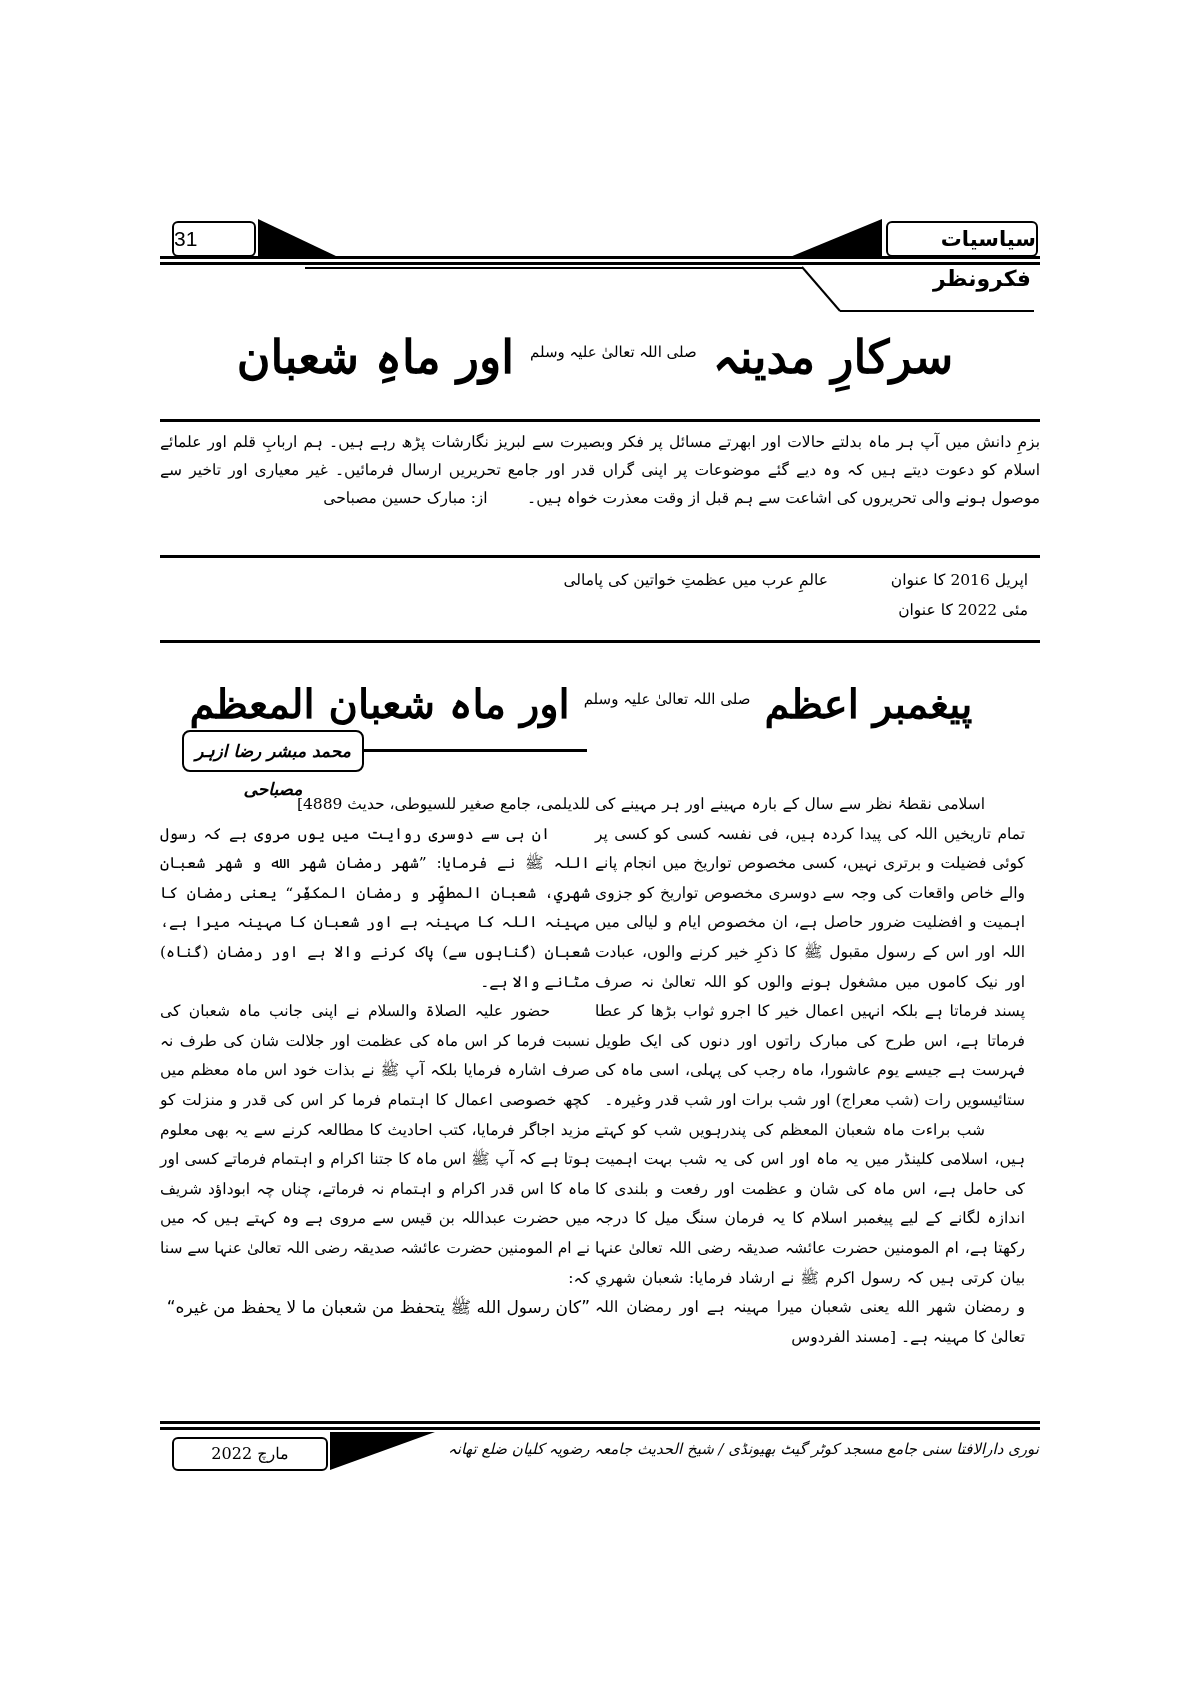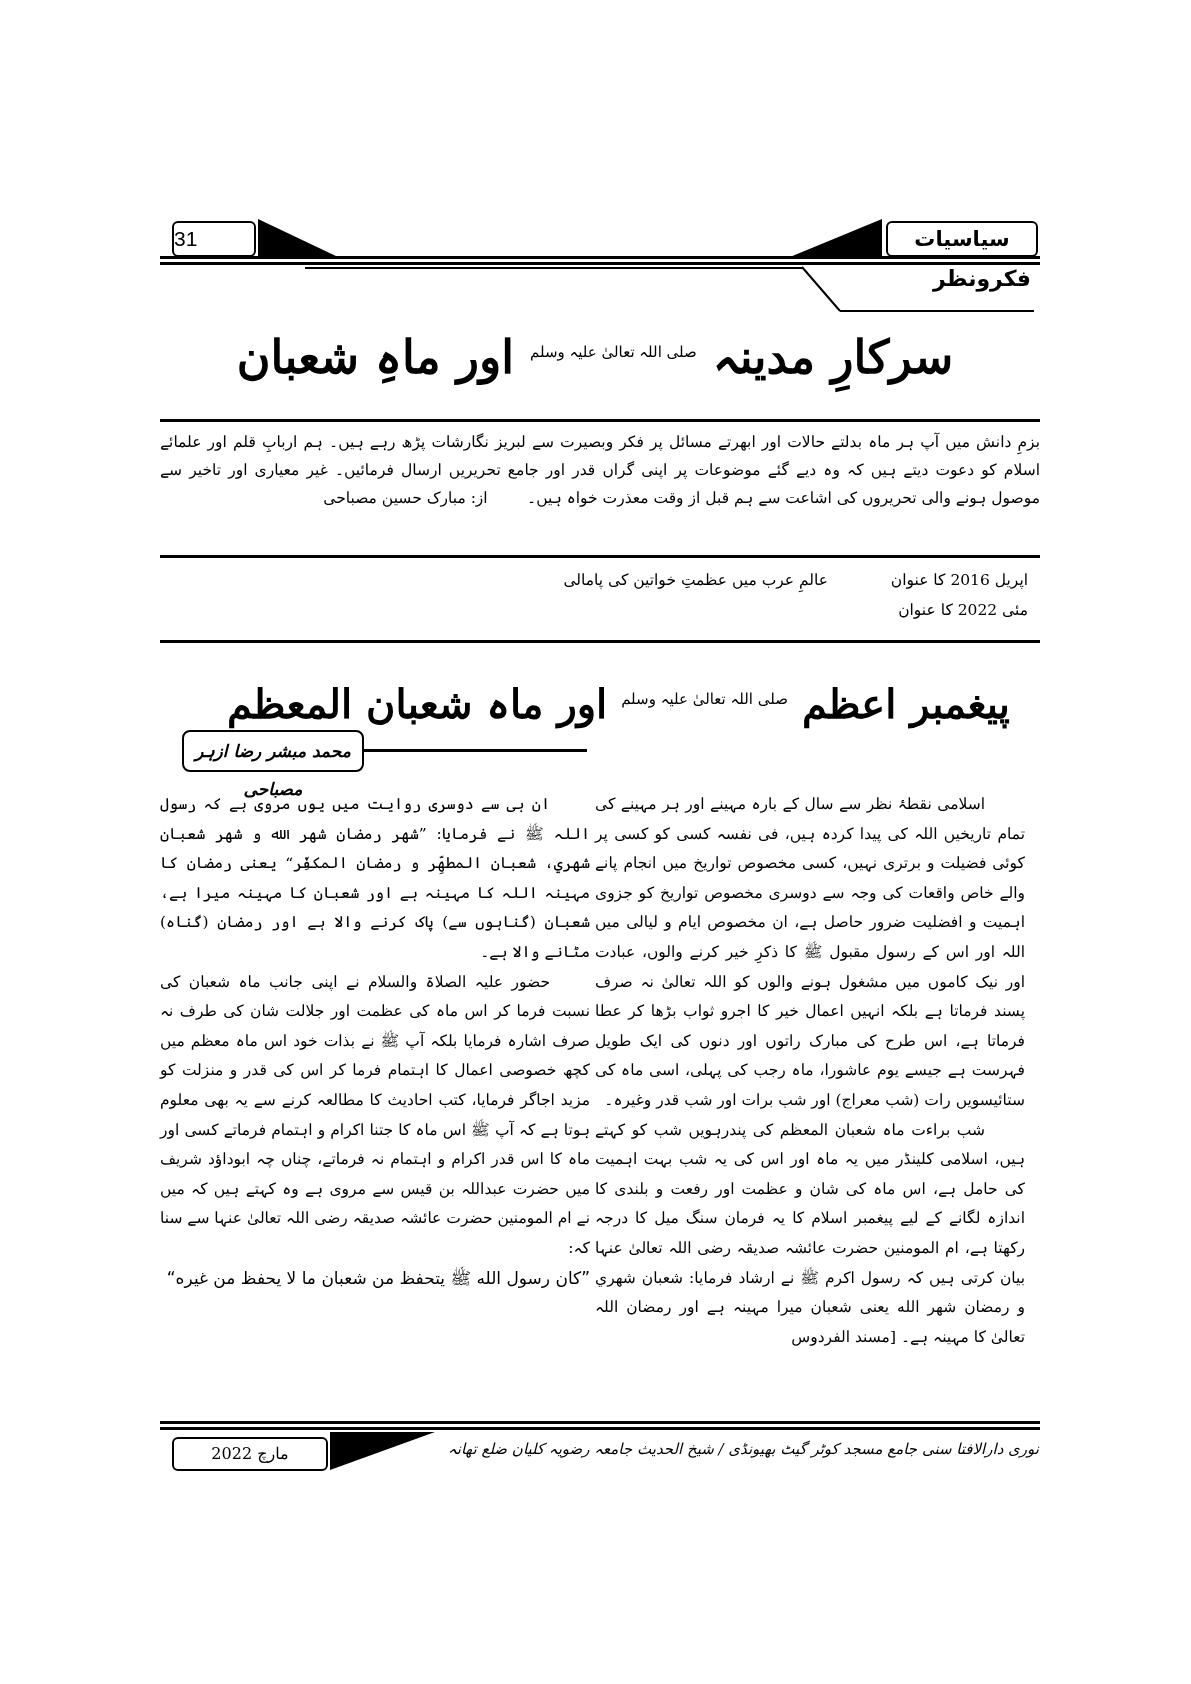--- a/index.html
+++ b/index.html
@@ -3,34 +3,34 @@
 <meta charset="utf-8">
 <style>
   html, body { margin:0; padding:0; background:#ffffff; }
   body { width:1191px; height:1684px; position:relative; overflow:hidden;
          font-family:"DejaVu Sans", sans-serif; color:#000; }
   .abs { position:absolute; }
   
   .pagebox { left:172px; top:221px; width:80px; height:32px; border:2px solid #000; border-radius:6px;
              font-family:"Liberation Sans", sans-serif; font-size:21px; text-align:left; line-height:32px; }
   .secbox { left:886px; top:221px; width:148px; height:32px; border:2px solid #000; border-radius:6px;
-            font-family:"DejaVu Sans", sans-serif; font-weight:bold; font-size:21px; text-align:center; line-height:32px; direction:rtl; }
+            font-family:"DejaVu Sans", sans-serif; font-weight:bold; font-size:21px; text-align:right; line-height:32px; direction:rtl; }
   .hline { background:#000; height:3px; }
   .hline-thin { background:#000; height:2px; }
   .subsection { right:160px; top:266px; font-weight:bold; font-size:22px; direction:rtl;margin-left:20px; }
   .title-main { left:180px; width:830px; top:312px; text-align:center; direction:rtl;
                 font-family:"DejaVu Serif", serif; font-weight:bold; font-size:46px; line-height:80px; }
   .honor { font-size:15px; vertical-align:super; font-weight:normal; }
   .intro { left:160px; width:880px; top:428px; font-family:"DejaVu Serif", serif; font-size:15.5px; line-height:28px; direction:rtl; text-align:justify; }
   .intro-sig { font-weight:normal; }
   .topics { left:160px; width:880px; top:565px; font-family:"DejaVu Serif", serif; font-size:15.5px; line-height:30px; }
   .topic-row { display:flex; direction:rtl; }
   .topic-label { width:200px; padding-right:12px; }
   .topic-value { width:400px; }
-  .title-article { left:180px; width:830px; top:664px; direction:rtl;
+  .title-article { left:166px; width:830px; top:664px; text-align:center; direction:rtl;
                    font-family:"DejaVu Serif", serif; font-weight:bold; font-size:40px; line-height:70px; }
   .authorbox { left:182px; top:730px; width:178px; height:38px; border:2px solid #000; border-radius:8px;
                font-family:"DejaVu Serif", serif; font-weight:bold; font-style:italic; font-size:17px; text-align:center; line-height:38px; direction:rtl; }
   .col { top:790px; width:430px; font-family:"DejaVu Serif", serif; font-size:15.5px; line-height:29.6px; direction:rtl; text-align:justify; }
   .col p { margin:0; }
   .col .indent { text-indent:40px; }
   .col .arabic { font-family:"DejaVu Sans", sans-serif; font-size:17px; }
   .col-right { left:595px; }
   .col-left { left:160px; }
   .footer-date { left:172px; top:1437px; width:152px; height:30px; border:2px solid #000; border-radius:6px;
@@ -92,20 +92,21 @@
   <span>اور ماہ شعبان المعظم</span>
 </div>
 <div class="abs authorbox">محمد مبشر رضا ازہر مصباحی</div>
 <div class="abs hline" style="left:362px;top:749px;width:225px"></div>
 
 <div class="abs col col-right">
   <p class="indent">اسلامی نقطۂ نظر سے سال کے بارہ مہینے اور ہر مہینے کی تمام تاریخیں اللہ کی پیدا کردہ ہیں، فی نفسہ کسی کو کسی پر کوئی فضیلت و برتری نہیں، کسی مخصوص تواریخ میں انجام پانے والے خاص واقعات کی وجہ سے دوسری مخصوص تواریخ کو جزوی اہمیت و افضلیت ضرور حاصل ہے، ان مخصوص ایام و لیالی میں اللہ اور اس کے رسول مقبول ﷺ کا ذکرِ خیر کرنے والوں، عبادت اور نیک کاموں میں مشغول ہونے والوں کو اللہ تعالیٰ نہ صرف پسند فرماتا ہے بلکہ انہیں اعمال خیر کا اجرو ثواب بڑھا کر عطا فرماتا ہے، اس طرح کی مبارک راتوں اور دنوں کی ایک طویل فہرست ہے جیسے یوم عاشورا، ماہ رجب کی پہلی، اسی ماہ کی ستائیسویں رات (شب معراج) اور شب برات اور شب قدر وغیرہ۔</p>
   <p class="indent">شب براءت ماہ شعبان المعظم کی پندرہویں شب کو کہتے ہیں، اسلامی کلینڈر میں یہ ماہ اور اس کی یہ شب بہت اہمیت کی حامل ہے، اس ماہ کی شان و عظمت اور رفعت و بلندی کا اندازہ لگانے کے لیے پیغمبر اسلام کا یہ فرمان سنگ میل کا درجہ رکھتا ہے، ام المومنین حضرت عائشہ صدیقہ رضی اللہ تعالیٰ عنہا بیان کرتی ہیں کہ رسول اکرم ﷺ نے ارشاد فرمایا: شعبان شهري و رمضان شهر الله یعنی شعبان میرا مہینہ ہے اور رمضان اللہ تعالیٰ کا مہینہ ہے۔ [مسند الفردوس</p>
 </div>
 <div class="abs col col-left">
+  <p>للدیلمی، جامع صغیر للسیوطی، حدیث 4889]</p>
   <p class="indent">ان ہی سے دوسری روایت میں یوں مروی ہے کہ رسول اللہ ﷺ نے فرمایا: ”شهر رمضان شهر الله و شهر شعبان شهري، شعبان المطهِّر و رمضان المكفِّر“ یعنی رمضان کا مہینہ اللہ کا مہینہ ہے اور شعبان کا مہینہ میرا ہے، شعبان (گناہوں سے) پاک کرنے والا ہے اور رمضان (گناہ) مٹانے والا ہے۔</p>
   <p class="indent">حضور علیہ الصلاۃ والسلام نے اپنی جانب ماہ شعبان کی نسبت فرما کر اس ماہ کی عظمت اور جلالت شان کی طرف نہ صرف اشارہ فرمایا بلکہ آپ ﷺ نے بذات خود اس ماہ معظم میں کچھ خصوصی اعمال کا اہتمام فرما کر اس کی قدر و منزلت کو مزید اجاگر فرمایا، کتب احادیث کا مطالعہ کرنے سے یہ بھی معلوم ہوتا ہے کہ آپ ﷺ اس ماہ کا جتنا اکرام و اہتمام فرماتے کسی اور ماہ کا اس قدر اکرام و اہتمام نہ فرماتے، چناں چہ ابوداؤد شریف میں حضرت عبداللہ بن قیس سے مروی ہے وہ کہتے ہیں کہ میں نے ام المومنین حضرت عائشہ صدیقہ رضی اللہ تعالیٰ عنہا سے سنا کہ:</p>
   <p class="arabic">”كان رسول الله ﷺ يتحفظ من شعبان ما لا يحفظ من غيره“</p>
 </div>
 
 <div class="abs hline" style="left:160px;top:1421px;width:880px"></div>
 <div class="abs hline" style="left:160px;top:1427px;width:880px"></div>
 <div class="abs footer-date">مارچ 2022</div>
 <svg class="abs" style="left:330px;top:1432px" width="105" height="38">
   <polygon points="0,0 105,0 0,38" fill="#000"></polygon>

